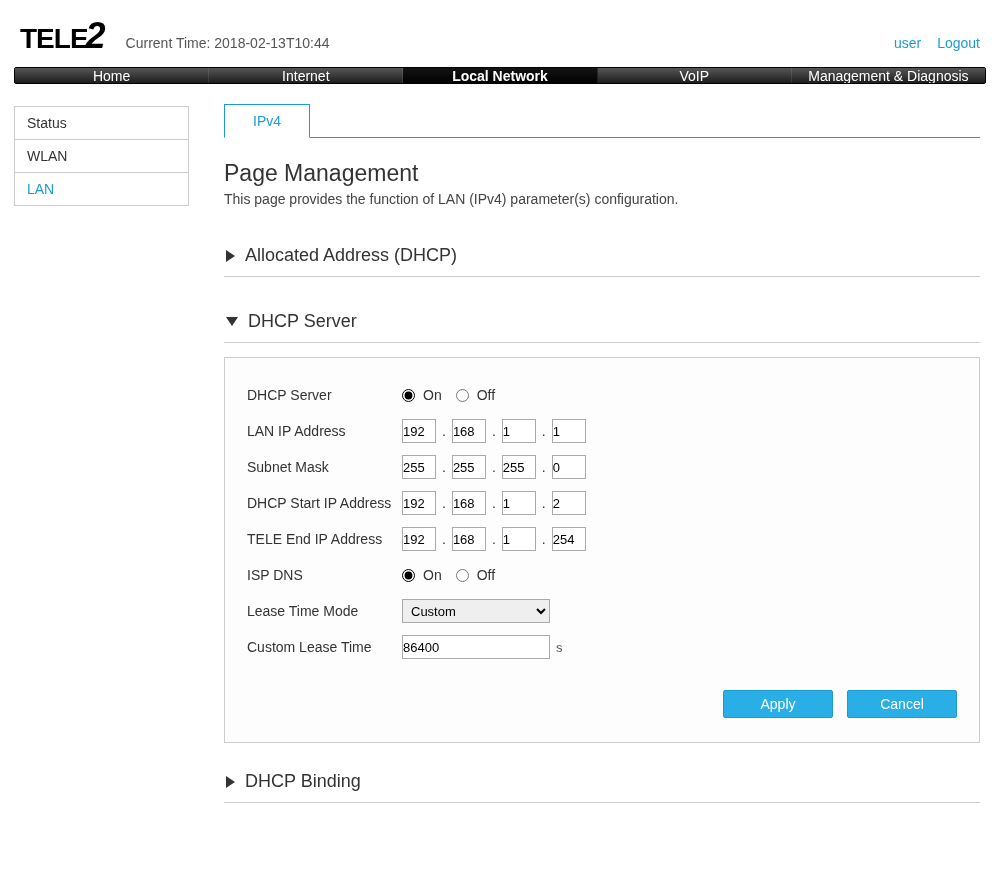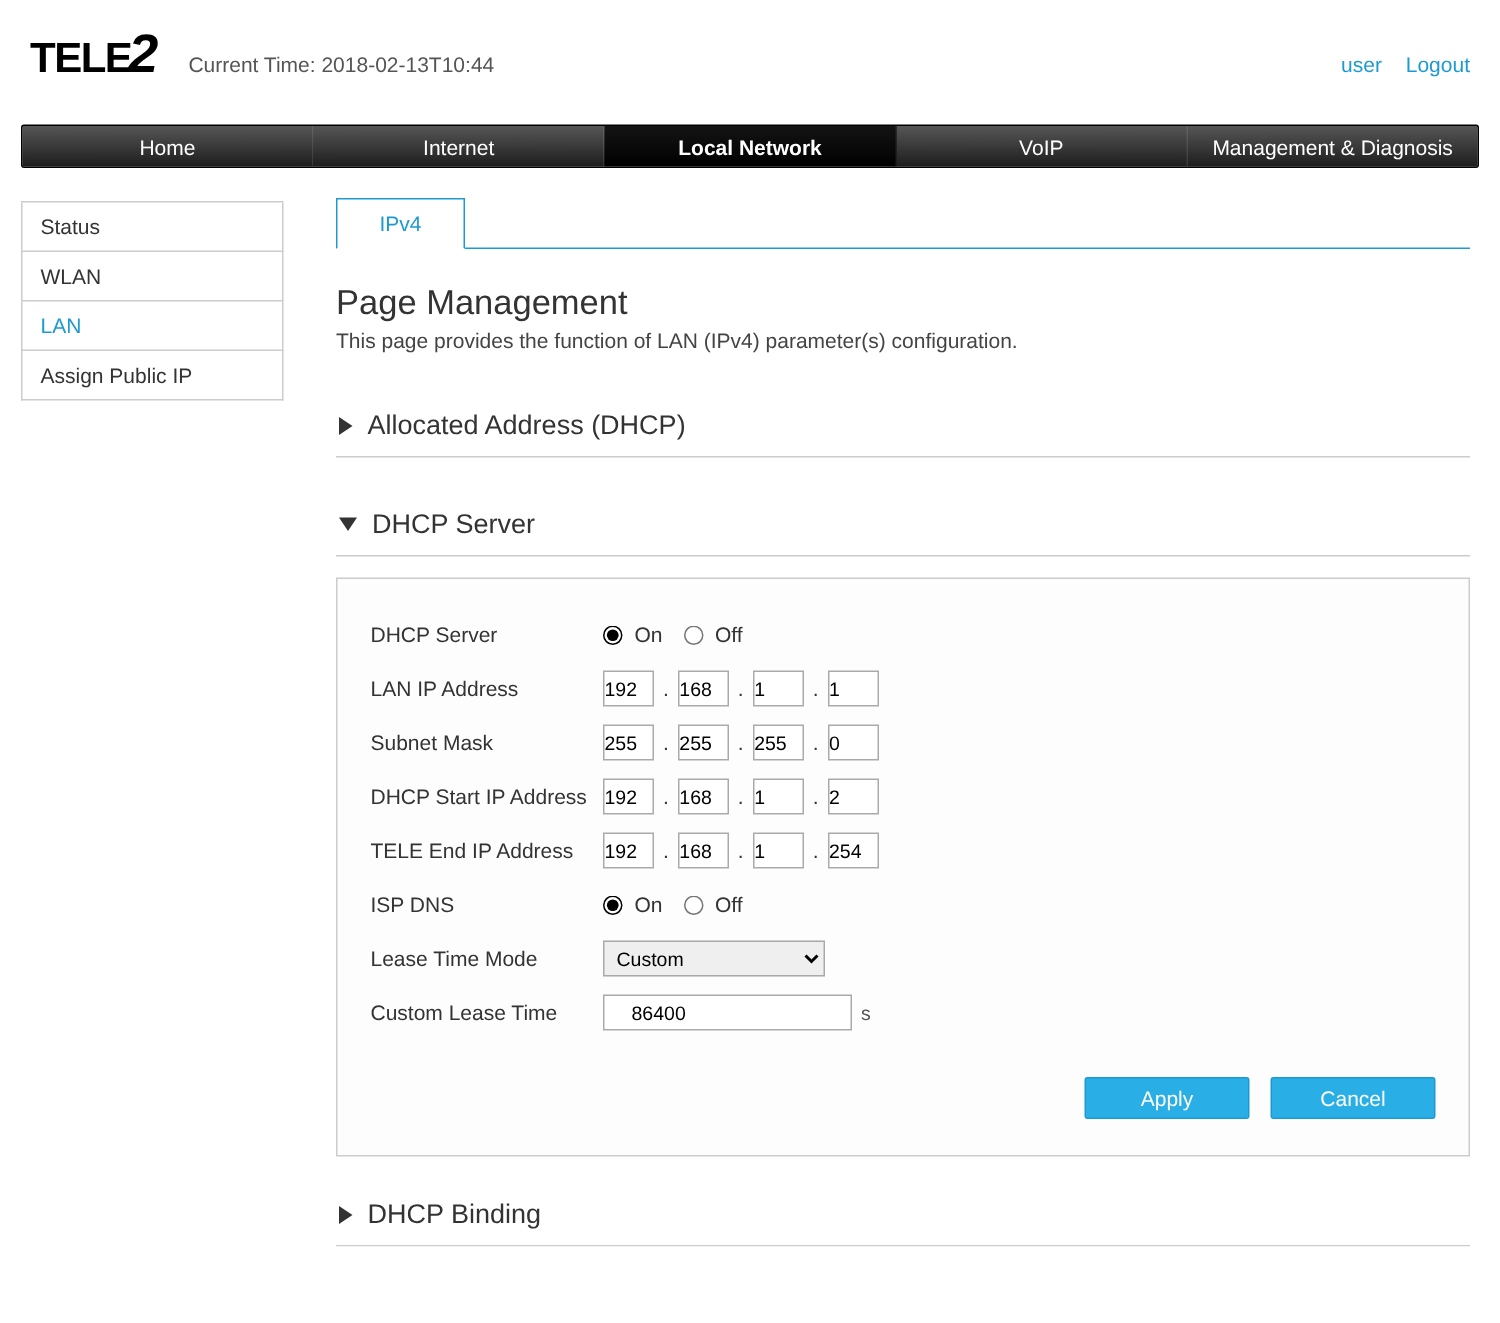--- a/index.html
+++ b/index.html
@@ -51,22 +51,22 @@
     text-decoration: none;
     margin-left: 12px;
   }
   
   .navbar {
     display: flex;
     border-radius: 2px;
     overflow: hidden;
     background: linear-gradient(#555, #0a0a0a);
     border: 1px solid #000;
-    height: 29px;
-    margin: 16px 4px;
+    height: 17px;
+    margin: 0 4px;
   }
   .navbar .nav-item {
     flex: 1;
     color: #fff;
     font-size: 14px;
     display: flex;
     align-items: center;
     justify-content: center;
     border-right: 1px solid rgba(255,255,255,0.1);
     cursor: pointer;
@@ -189,25 +189,25 @@
   }
   .dot { padding: 0 2px; }
   select.lease {
     width: 148px;
     height: 24px;
     border: 1px solid #aaa;
     font-size: 13px;
     padding-left: 4px;
   }
   input.lease-input {
-    width: 166px;
+    width: 148px;
     height: 24px;
     border: 1px solid #aaa;
     font-size: 13px;
-    padding: 0 18px;
+    padding: 0 0;
   }
   .unit { font-size: 13px; color: #555; margin-left: 2px;}
   .button-row {
     display: flex;
     justify-content: flex-end;
     gap: 14px;
     margin-top: 30px;
   }
   .btn {
     min-width: 110px;
@@ -248,21 +248,20 @@
     <div class="nav-item">VoIP</div>
     <div class="nav-item">Management &amp; Diagnosis</div>
   </div>
 
   <div class="content">
 
     <div class="sidebar">
       <div class="side-item">Status</div>
       <div class="side-item">WLAN</div>
       <div class="side-item active">LAN</div>
-      <div class="side-item">Assign Public IP</div>
     </div>
 
     <div class="main">
 
       <div class="tabs">
         <div class="tab">IPv4</div>
       </div>
 
       <div class="page-info-title">Page Management</div>
       <div class="page-info-desc">This page provides the function of LAN (IPv4) parameter(s) configuration.</div>

